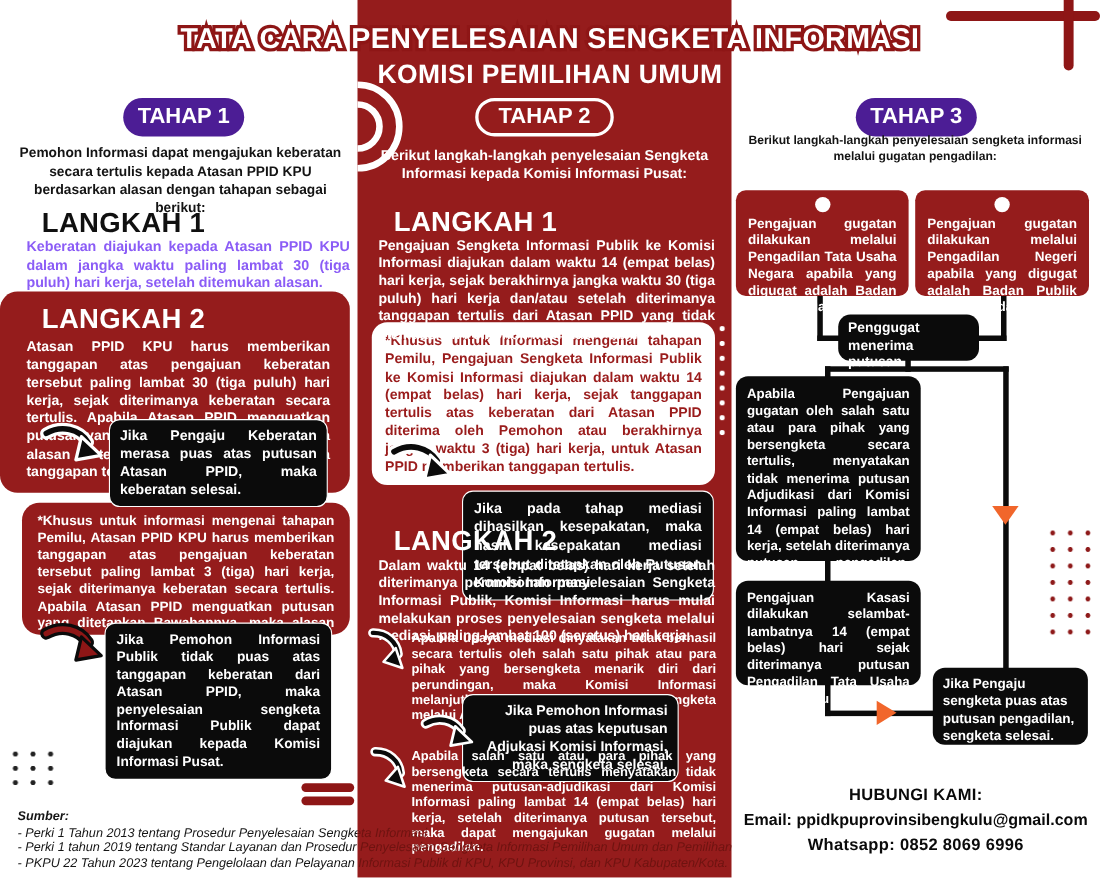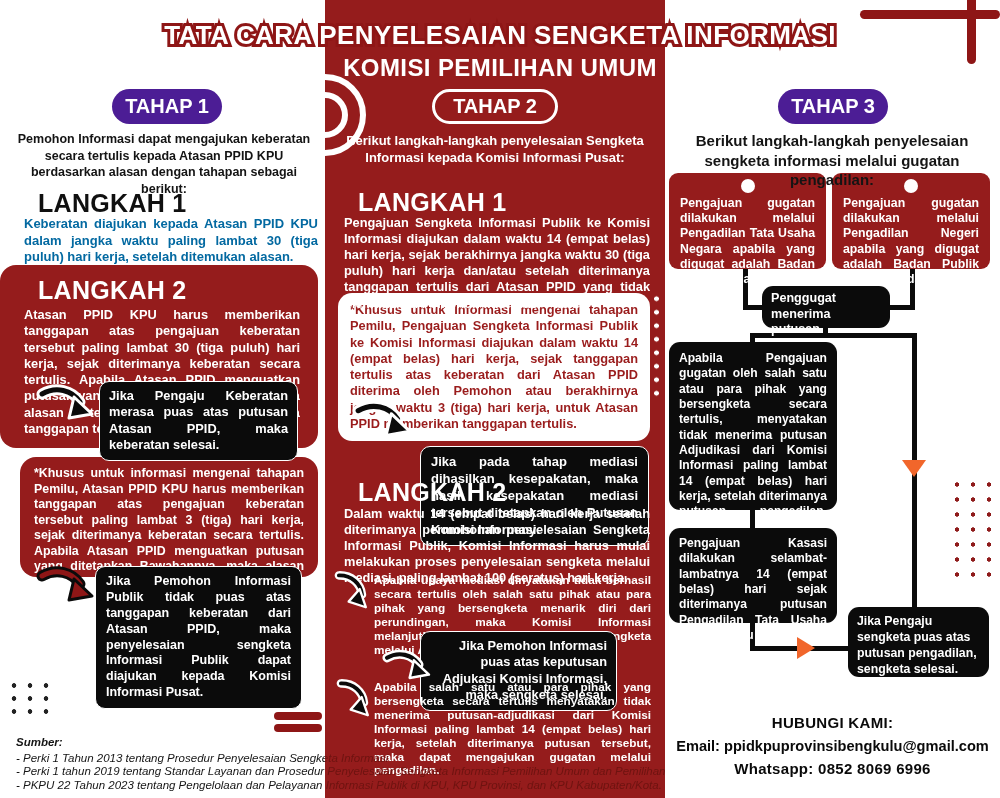--- a/index.html
+++ b/index.html
@@ -54,21 +54,21 @@
   .doodle .h  { stroke-width:3; stroke-linejoin:round; }
   .doodle.dark .o { stroke:#ffffff; } .doodle.dark .i { stroke:#0B0B0B; }
   .doodle.dark .h { fill:#0B0B0B; stroke:#ffffff; }
   .doodle.maroon .o { stroke:#0B0B0B; } .doodle.maroon .i { stroke:#8E1616; }
   .doodle.maroon .h { fill:#8E1616; stroke:#0B0B0B; }
 
   
   .t1-badge { left:112px; top:89px; width:110px; }
   .t1-intro { left:8px; top:131px; width:312px; text-align:center; font-size:12.5px; font-weight:bold; color:#141414; line-height:1.32; z-index:4; }
   .t1-l1h { left:38px; top:189px; color:#101010; }
-  .t1-l1b { left:24px; top:216px; width:294px; font-size:13px; color:#0369a1; line-height:1.28; }
+  .t1-l1b { left:24px; top:216px; width:294px; font-size:13px; color:#8b5cf6; line-height:1.28; }
   .t1-redbox { left:0; top:265px; width:318px; height:183px; background:#951C1C; border-radius:16px; z-index:3; }
   .t1-redbox .langkah { position:absolute; left:38px; top:11px; color:#ffffff; }
   .t1-redbox .body-txt { position:absolute; left:24px; top:42px; width:276px; font-size:12.8px; color:#ffffff; line-height:1.27; }
   .t1-co1 { left:99px; top:381px; width:199px; font-size:12.8px; line-height:1.28; padding:6px 9px; }
   .t1-khusus { left:20px; top:457px; width:298px; height:120px; background:#951C1C; border-radius:16px;
                padding:9px 14px; color:#ffffff; font-size:12.4px; font-weight:bold; text-align:justify; line-height:1.25; z-index:3; }
   .t1-co2 { left:95px; top:566px; width:207px; font-size:12.5px; line-height:1.27; padding:7px 10px; }
 
   
   .t2-badge { left:432px; top:89px; width:126px; }
@@ -79,21 +79,21 @@
                  color:#9A1C1C; font-size:12.8px; font-weight:bold; text-align:justify; line-height:1.27; z-index:3; }
   .t2-co1 { left:420px; top:402px; width:229px; font-size:13px; line-height:1.3; padding:7px 10px;margin-top:44px; }
   .t2-l2h { left:358px; top:478px; color:#ffffff; }
   .t2-l2b { left:344px; top:506px; width:306px; font-size:12.8px; color:#ffffff; line-height:1.26; }
   .t2-note1 { left:374px; top:574px; width:277px; font-size:11.8px; color:#ffffff; line-height:1.18; }
   .t2-co2 { left:420px; top:631px; width:197px; font-size:12.8px; line-height:1.28; padding:6px 9px; text-align:right; }
   .t2-note2 { left:374px; top:681px; width:277px; font-size:11.8px; color:#ffffff; line-height:1.18; }
 
   
   .t3-badge { left:778px; top:89px; width:110px; }
-  .t3-intro { left:672px; top:131px; width:320px; text-align:center; font-size:15px; font-weight:bold; color:#141414; line-height:1.3; z-index:4; }
+  .t3-intro { left:672px; top:121px; width:320px; text-align:center; font-size:11px; font-weight:bold; color:#141414; line-height:1.3; z-index:4; }
   .t3box { background:#951C1C; border-radius:9px; color:#ffffff; font-size:12.3px; font-weight:bold;
            text-align:justify; line-height:1.24; padding:23px 11px 0; z-index:3; }
   .t3box .wdot { position:absolute; top:6px; left:50%; margin-left:-7px; width:14px; height:14px; border-radius:50%; background:#ffffff; }
   .t3-boxL { left:669px; top:173px; width:157px; height:96px; }
   .t3-boxR { left:832px; top:173px; width:158px; height:96px; }
   .conn { background:#0B0B0B; z-index:2; }
   .nodeblk { background:#0B0B0B; border-radius:11px; color:#ffffff; font-weight:bold; text-align:justify; z-index:3; }
   .t3-n1 { left:762px; top:286px; width:128px; height:42px; font-size:12.6px; line-height:1.25; padding:5px 9px; text-align:justify; }
   .t3-n2 { left:669px; top:342px; width:168px; height:168px; font-size:12.1px; line-height:1.27; padding:9px 10px; }
   .t3-n3 { left:669px; top:528px; width:168px; height:95px; font-size:12.1px; line-height:1.27; padding:8px 10px; }

